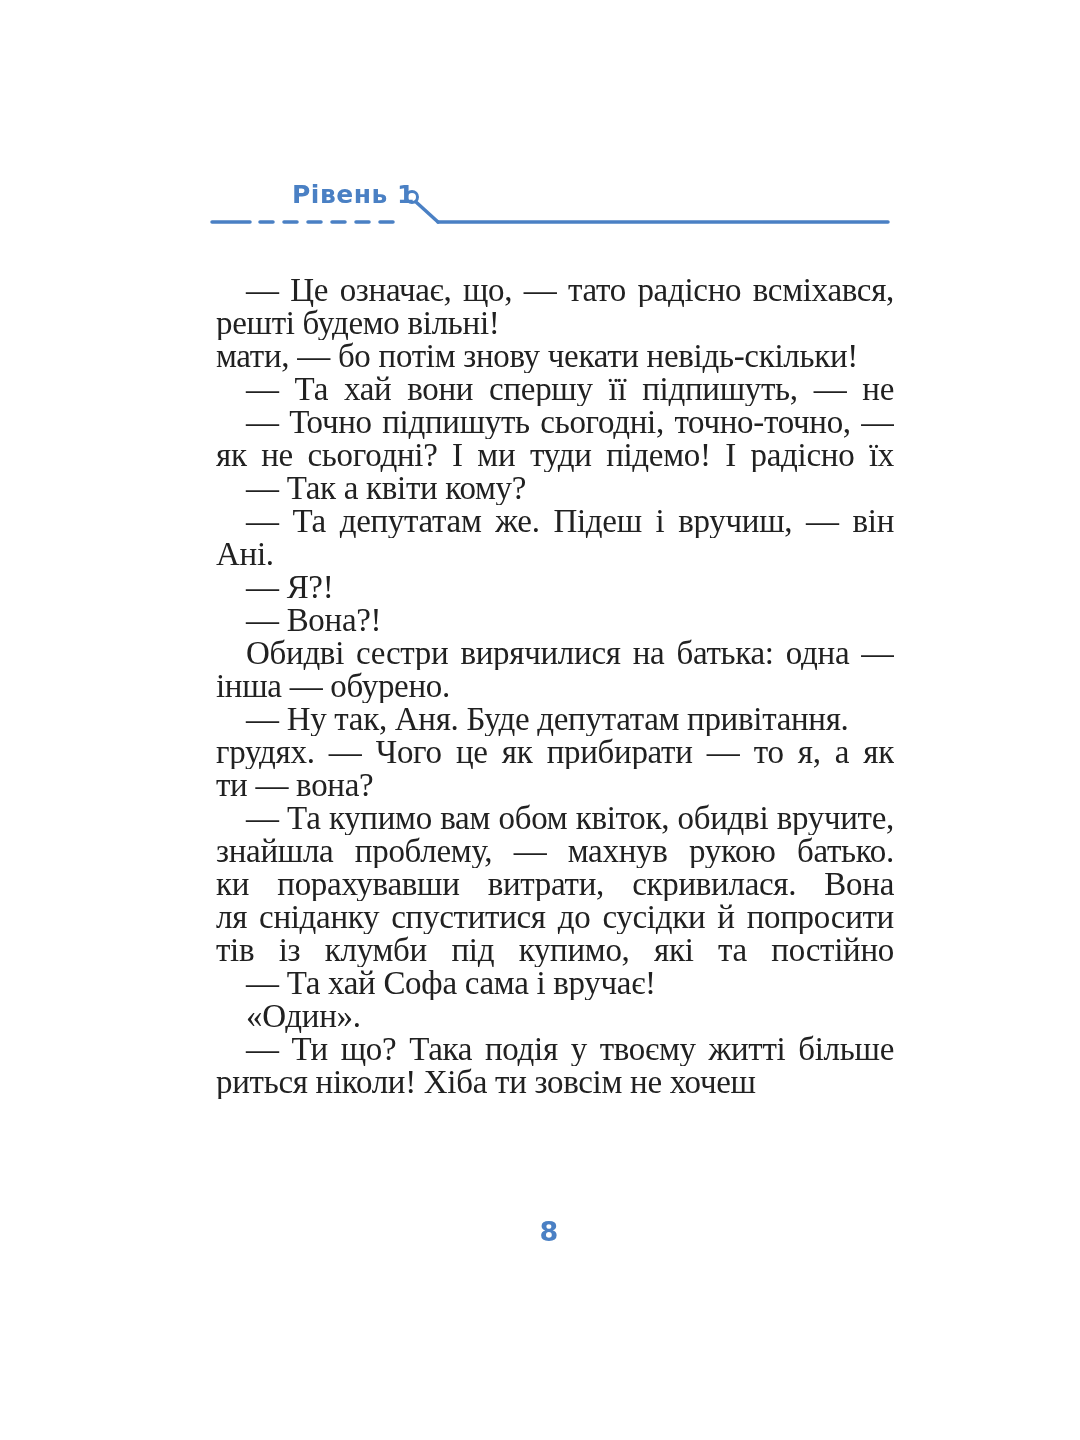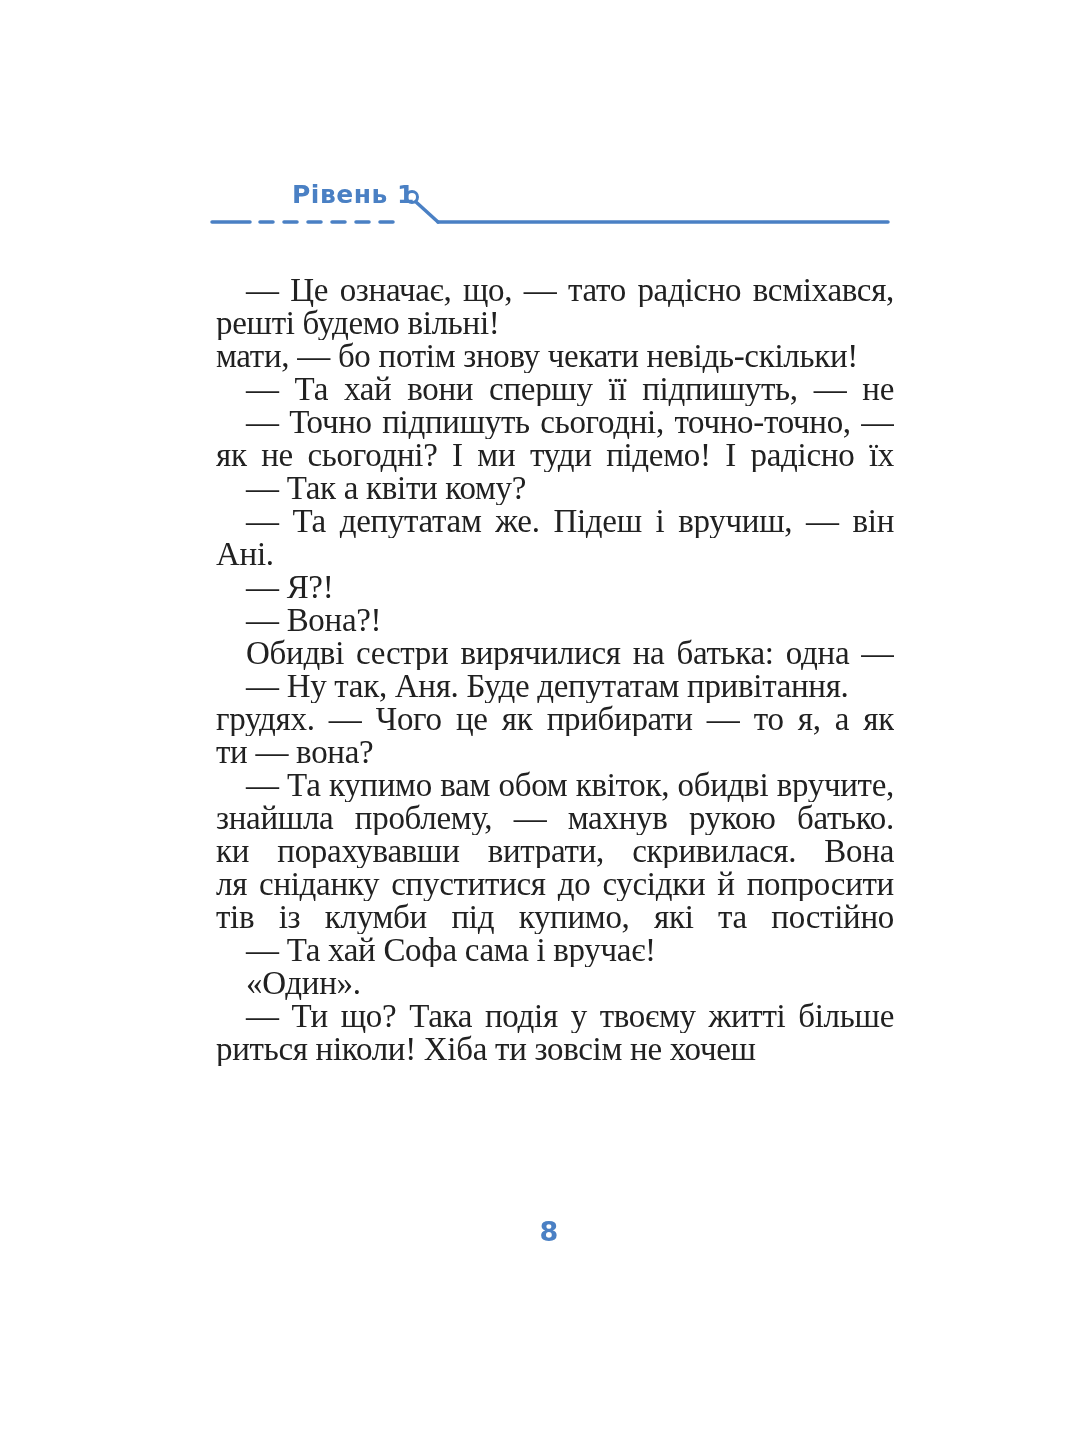--- a/index.html
+++ b/index.html
@@ -83,20 +83,21 @@
       <div class="text-line">мати, — бо потім знову чекати невідь-скільки!</div>
       <div class="text-line indent justify">— Та хай вони спершу її підпишуть, — не витримала</div>
       <div class="text-line indent justify">— Точно підпишуть сьогодні, точно-точно, — тато на-</div>
       <div class="text-line justify">як не сьогодні? І ми туди підемо! І радісно їх першими!</div>
       <div class="text-line indent">— Так а квіти кому?</div>
       <div class="text-line indent justify">— Та депутатам же. Підеш і вручиш, — він підморгнув</div>
       <div class="text-line">Ані.</div>
       <div class="text-line indent">— Я?!</div>
       <div class="text-line indent">— Вона?!</div>
       <div class="text-line indent justify">Обидві сестри вирячилися на батька: одна — налякано,</div>
+      <div class="text-line">інша — обурено.</div>
       <div class="text-line indent">— Ну так, Аня. Буде депутатам привітання.</div>
       <div class="text-line justify">грудях. — Чого це як прибирати — то я, а як квіти вруча-</div>
       <div class="text-line">ти — вона?</div>
       <div class="text-line indent justify">— Та купимо вам обом квіток, обидві вручите, теж мені</div>
       <div class="text-line justify">знайшла проблему, — махнув рукою батько. Мати, подум-</div>
       <div class="text-line justify">ки порахувавши витрати, скривилася. Вона збиралася піс-</div>
       <div class="text-line justify">ля сніданку спуститися до сусідки й попросити трохи кві-</div>
       <div class="text-line justify">тів із клумби під купимо, які та постійно поливає, — уже ж</div>
       <div class="text-line indent">— Та хай Софа сама і вручає!</div>
       <div class="text-line indent">«Один».</div>

